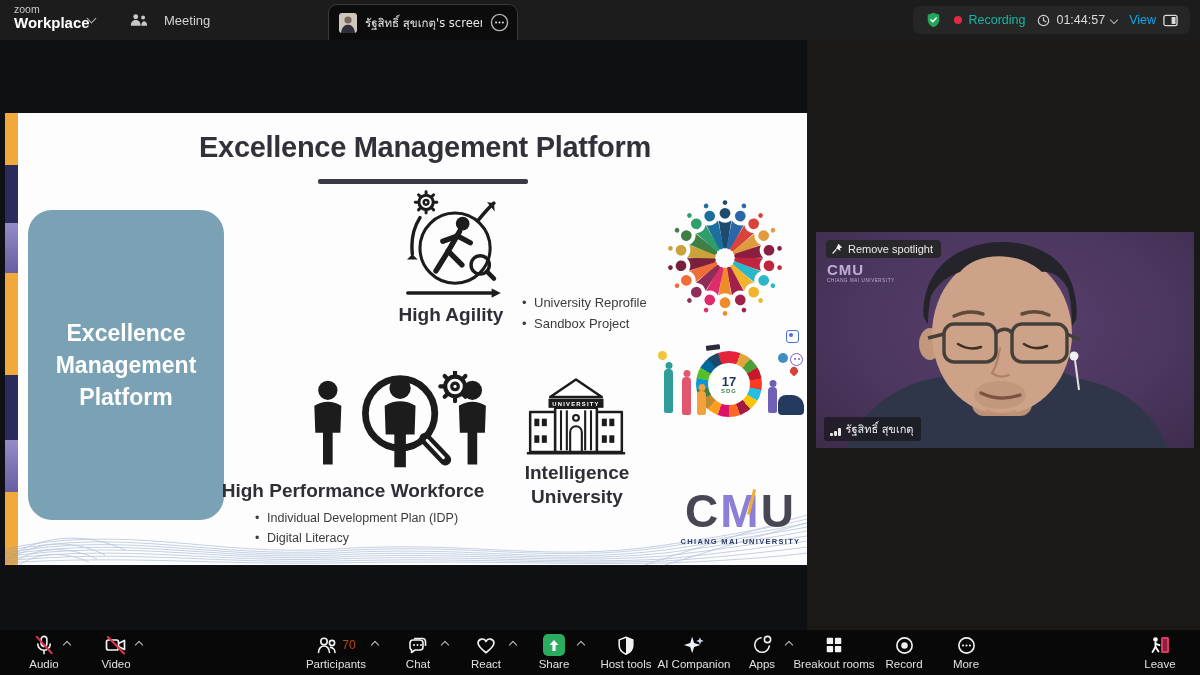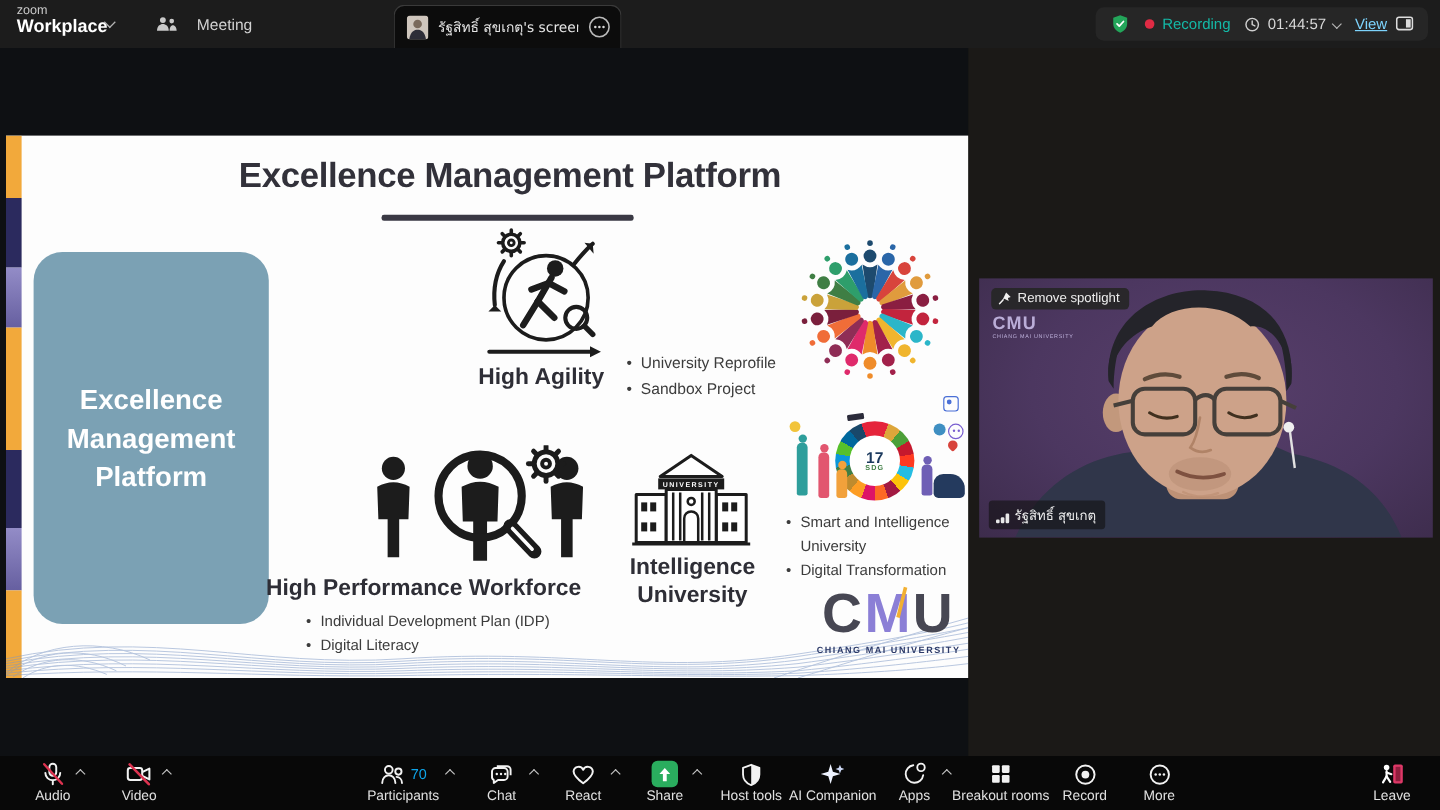--- a/index.html
+++ b/index.html
@@ -20,21 +20,21 @@
   .share-tab{position:absolute;left:328px;top:4px;width:190px;height:36px;background:#0c0c0c;
     border:1px solid #3a3a3a;border-bottom:none;border-radius:9px 9px 0 0;display:flex;align-items:center;
     padding:0 8px 0 10px;gap:8px;}
   .share-tab-label{flex:1;color:#e6e6e6;font-size:11.5px;white-space:nowrap;overflow:hidden;font-family:"DejaVu Sans",sans-serif;}
   .top-right{position:absolute;right:10px;top:6px;height:28px;background:#262626;border-radius:7px;
     display:flex;align-items:center;gap:12px;padding:0 12px;}
   .rec-group{display:flex;align-items:center;gap:6px;}
   .rec-dot{width:8px;height:8px;border-radius:50%;background:var(--record_red,#e02b44);}
   .rec-label{color:#14b8a6;font-size:12.5px;}
   .timer-group{display:flex;align-items:center;gap:6px;color:#d9d9d9;font-size:12.5px;}
-  .view-group{display:flex;align-items:flex-start;gap:7px;color:#7dd3fc;font-size:12.5px;text-decoration:underline;}
+  .view-group{display:flex;align-items:flex-end;gap:7px;color:#0ea5e9;font-size:12.5px;}
   
   .main{position:absolute;left:0;top:40px;width:1200px;height:590px;}
   .share-region{position:absolute;left:0;top:0;width:807px;height:590px;background:#0e1013;}
   .right-panel{position:absolute;left:807px;top:0;width:393px;height:590px;background:#1b1917;}
   
   .slide{position:absolute;left:5px;top:73px;width:802px;height:452px;background:#fdfdfd;overflow:hidden;}
   .stripes{position:absolute;left:0;top:0;width:13px;height:452px;display:flex;flex-direction:column;}
   .st-o{background:var(--accent_orange,#f2a93b);}
   .st-n{background:var(--accent_navy,#2b2a5e);}
   .st-l{background:linear-gradient(#938cc7,#665fa0);}
@@ -96,21 +96,21 @@
     display:flex;align-items:flex-end;gap:5px;padding:3px 8px 3px 6px;color:#f0f0f0;font-size:11px;
     font-family:"DejaVu Sans",sans-serif;}
   .sig{display:flex;align-items:flex-end;gap:1.5px;padding-bottom:2px;}
   .sig i{display:block;width:2.5px;background:#e8e8e8;border-radius:1px;}
   
   .toolbar{position:absolute;left:0;top:630px;width:1200px;height:45px;background:#080808;z-index:10;}
   .tool{position:absolute;top:3px;height:40px;display:flex;flex-direction:column;align-items:center;cursor:default;}
   .tool .ic{height:24px;display:flex;align-items:center;justify-content:center;}
   .tool .lbl{font-size:11.5px;color:#e0e0e0;margin-top:1px;white-space:nowrap;}
   .tool .chev{position:absolute;top:9px;width:6px;height:6px;border-color:#c4c4c4;border-width:1.4px;}
-  .pcount{font-size:12px;color:#0ea5e9;margin-left:4px;}
+  .pcount{font-size:12px;color:#c2410c;margin-left:4px;}
   .share-ic{width:22px;height:22px;border-radius:5px;background:var(--share_green,#2aad5e);
     display:flex;align-items:center;justify-content:center;}
 </style>
 </head>
 <body>
 
 <div class="screen">
 
   <header class="topbar">
     <div class="logo">
@@ -353,24 +353,20 @@
           <div class="doodle d-person" style="left:32px;top:34px;height:38px;background:#e2566f;"></div>
           <div class="doodle d-person" style="left:47px;top:48px;height:24px;background:#f2a13b;"></div>
           <div class="doodle d-person" style="left:118px;top:44px;height:26px;background:#6f5fb5;"></div>
           <div class="doodle" style="left:128px;top:52px;width:26px;height:20px;background:#243a5e;border-radius:8px 12px 4px 4px;"></div>
           <div class="doodle" style="left:8px;top:8px;width:9px;height:9px;background:#f2c43b;border-radius:50%;"></div>
           <div class="doodle" style="left:128px;top:10px;width:10px;height:10px;background:#3f8fc2;border-radius:50%;"></div>
           <div class="doodle" style="left:56px;top:2px;width:14px;height:5px;background:#2b2b3a;border-radius:1px;transform:rotate(-8deg);"></div>
           <div class="doodle" style="left:140px;top:24px;width:8px;height:8px;background:#d8443c;border-radius:50% 50% 2px 50%;transform:rotate(45deg);"></div>
         </div>
 
-        <div class="univ-bullets bullets wrap">
-          <div>Smart and Intelligence University</div>
-          <div>Digital Transformation</div>
-        </div>
 
         <div class="cmu-logo">
           <div class="cmu-letters"><span class="cmu-c">C</span><span class="cmu-m">M</span><span class="cmu-u">U</span></div>
           <div class="cmu-sub">CHIANG MAI UNIVERSITY</div>
         </div>
 
         <svg class="wave" viewBox="0 0 802 62">
           <g fill="none" stroke="#7b97c4" stroke-width="0.8" opacity="0.55">
             <path d="M0,46 C120,20 210,54 330,46 C470,37 540,60 660,42 C720,33 770,24 802,16"></path>
             <path d="M0,48 C120,24 210,56 330,48 C470,39 540,61 660,44 C720,35 770,27 802,20"></path>

